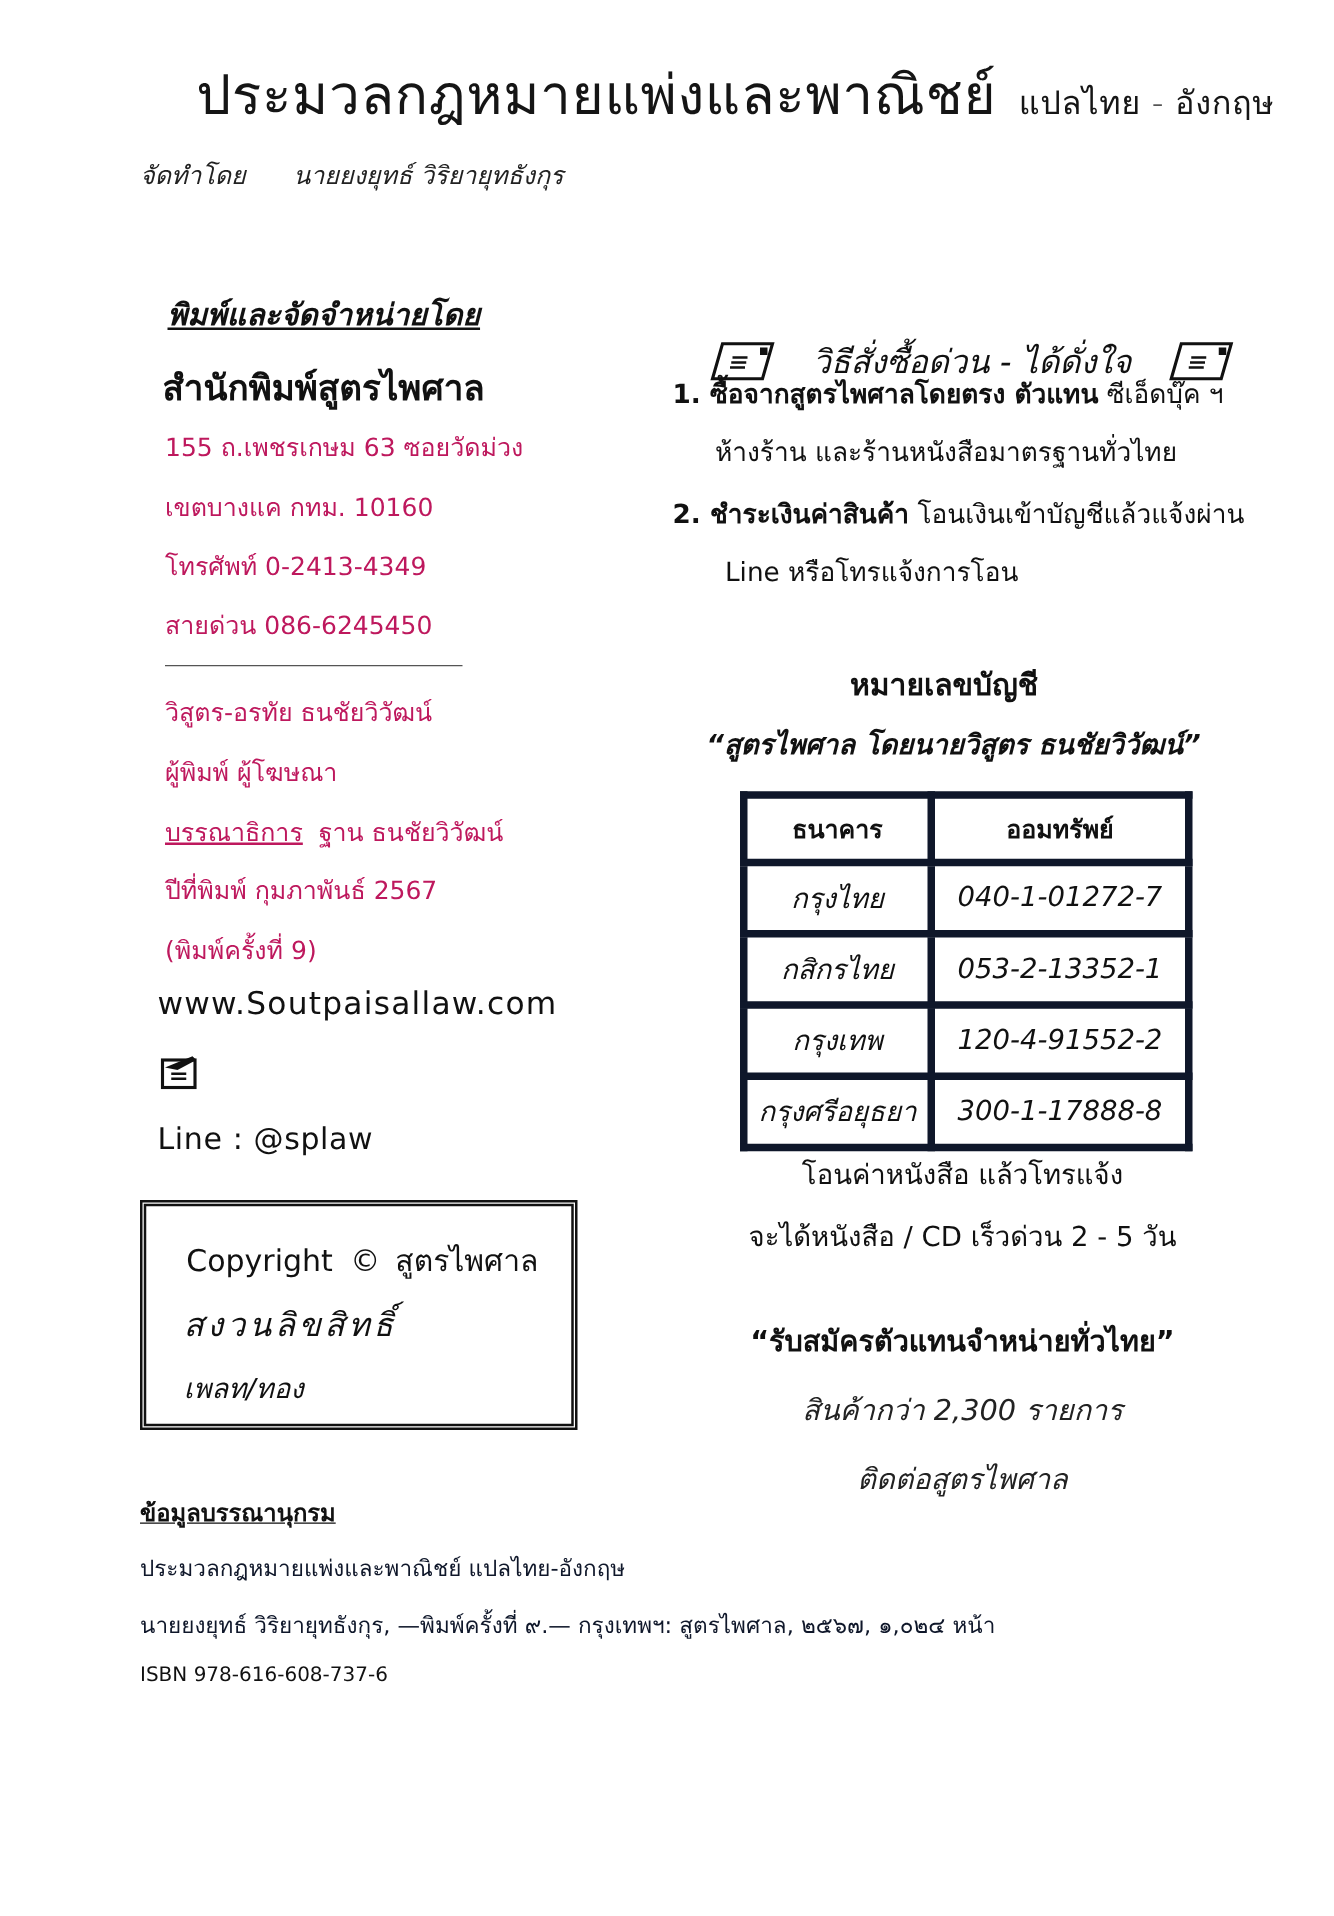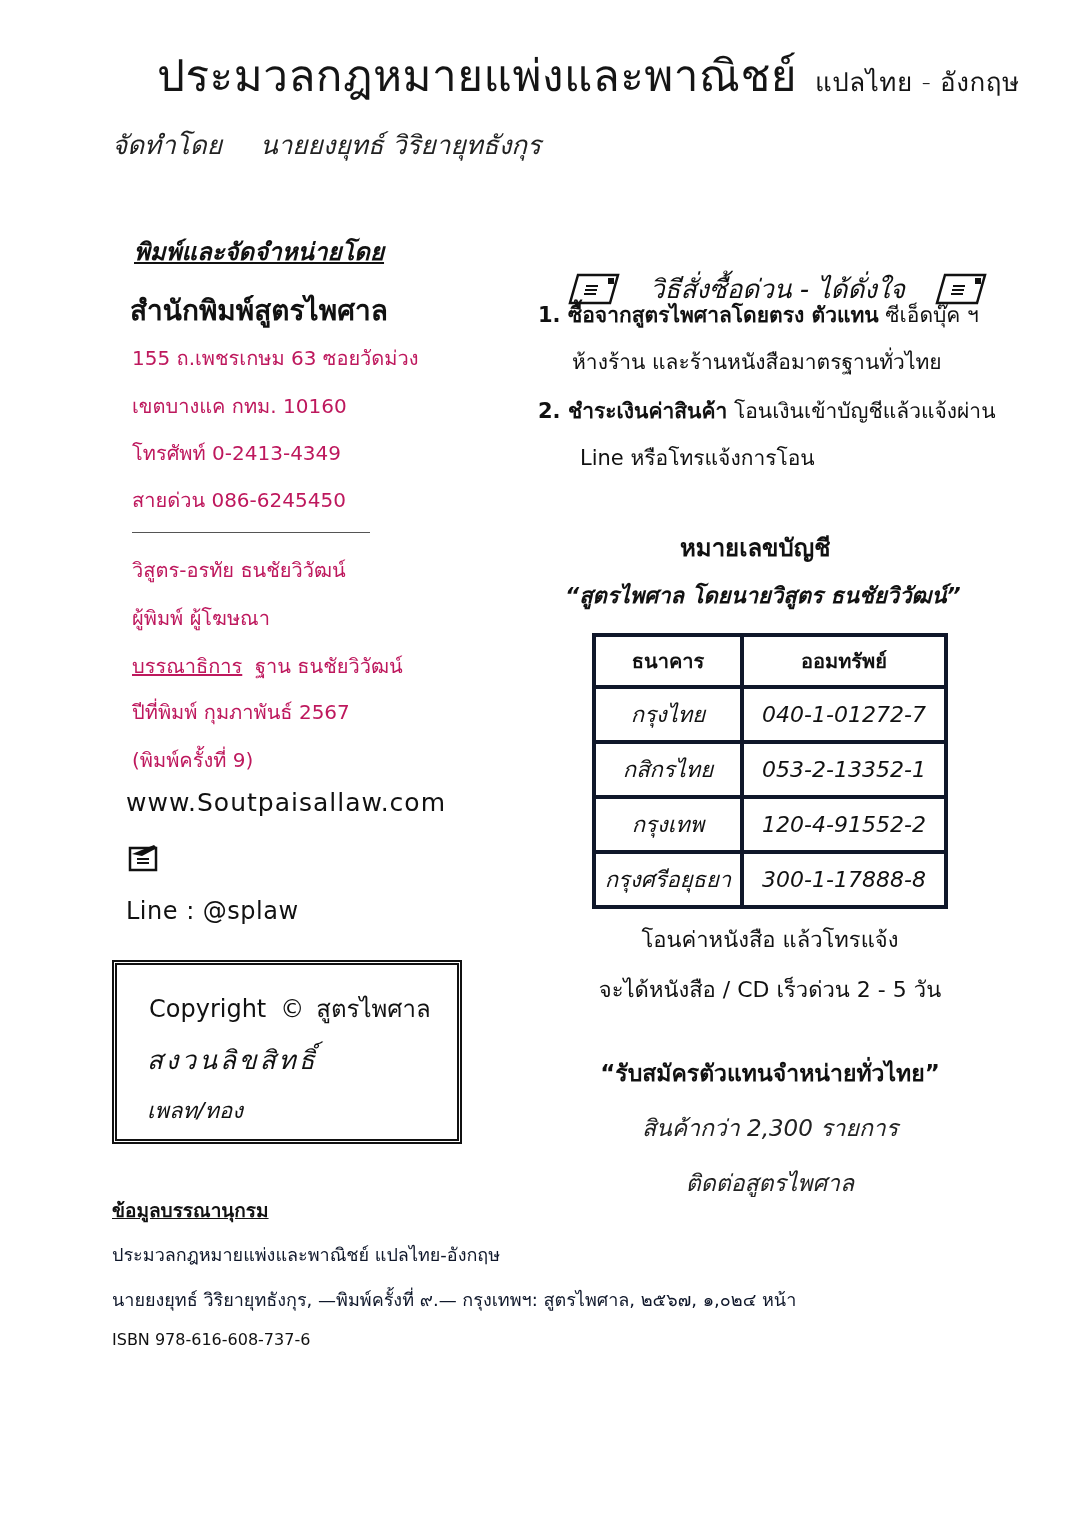--- a/index.html
+++ b/index.html
@@ -4,21 +4,21 @@
 <style>
   html, body { margin:0; padding:0; }
   body {
     width:1067px; height:1533px; background:#ffffff; color:#111;
     font-family:"DejaVu Sans", "Liberation Sans", sans-serif;
     position:relative; overflow:hidden;
   }
   .abs { position:absolute; white-space:nowrap; }
   .title-main { left:112px; top:40px; font-size:44px; font-weight:300; letter-spacing:0.5px; color:#151515;margin-left:45px; }
   .title-sub { font-size:26px; margin-left:18px; }
-  .author { left:112px; top:124px; font-size:26px; font-style:italic; color:#222; }
+  .author { left:112px; top:124px; font-size:20px; font-style:italic; color:#222; }
   .author .gap { display:inline-block; width:38px; }
 
   .pub-heading { left:134px; top:232px; font-size:24px; font-weight:bold; font-style:italic; text-decoration:underline; }
   .pub-name { left:130px; top:288px; font-size:28px; font-weight:bold;text-align:center; }
   .left-line { left:132px; font-size:20px; color:#be185d; }
   .divider { position:absolute; left:132px; top:532px; width:238px; border-top:1px solid #555; }
 
   .web { left:126px; top:788px; font-size:25px; letter-spacing:1px; }
   .mail { left:128px; top:842px; font-size:25px; letter-spacing:1px; display:flex; align-items:center; }
   .mail svg { margin-right:18px; }
@@ -38,21 +38,21 @@
   .step { left:538px; font-size:21px; }
   .step .num { display:inline-block; width:30px; font-weight:bold; }
   .step b { font-weight:bold; }
   .step-cont { left:572px; font-size:21px; }
 
   .acct-title { left:680px; top:528px; font-size:24px; font-weight:bold; }
   .acct-sub { left:565px; top:578px; font-size:22px; font-weight:bold; font-style:italic; }
 
   table.banks { position:absolute; left:592px; top:633px; border-collapse:collapse; }
   table.banks td, table.banks th {
-    border:4px solid #0f172a; height:51px; text-align:center; padding:0;
+    border:6px solid #0f172a; height:51px; text-align:center; padding:0;
     font-size:22px;
   }
   table.banks th { font-weight:bold; height:48px; font-size:20px; }
   table.banks td { font-style:italic; }
   table.banks .c1 { width:144px; }
   table.banks .c2 { width:200px; }
 
   .center-text { position:absolute; left:560px; width:420px; text-align:center; white-space:nowrap; }
   .transfer1 { top:922px; font-size:22px; }
   .transfer2 { top:972px; font-size:22px; }

